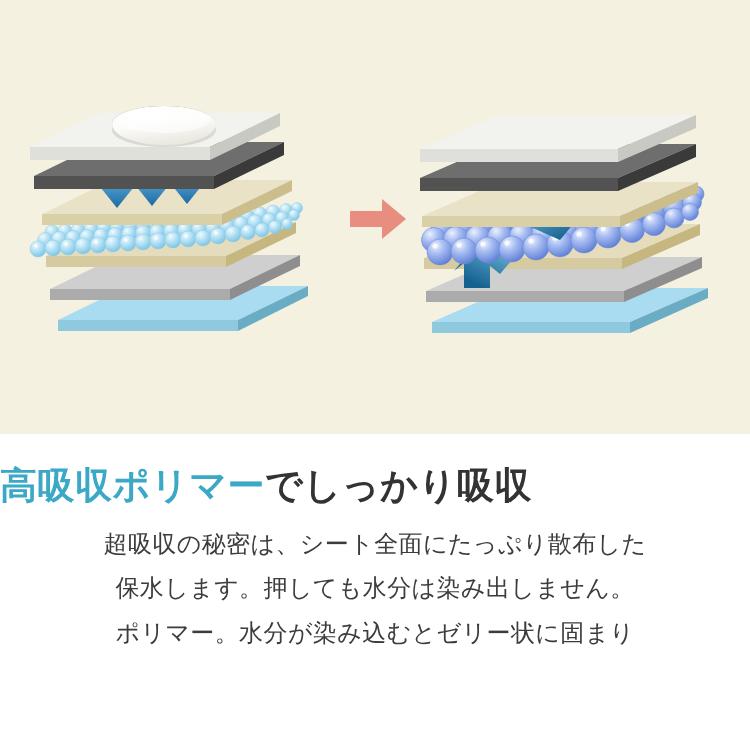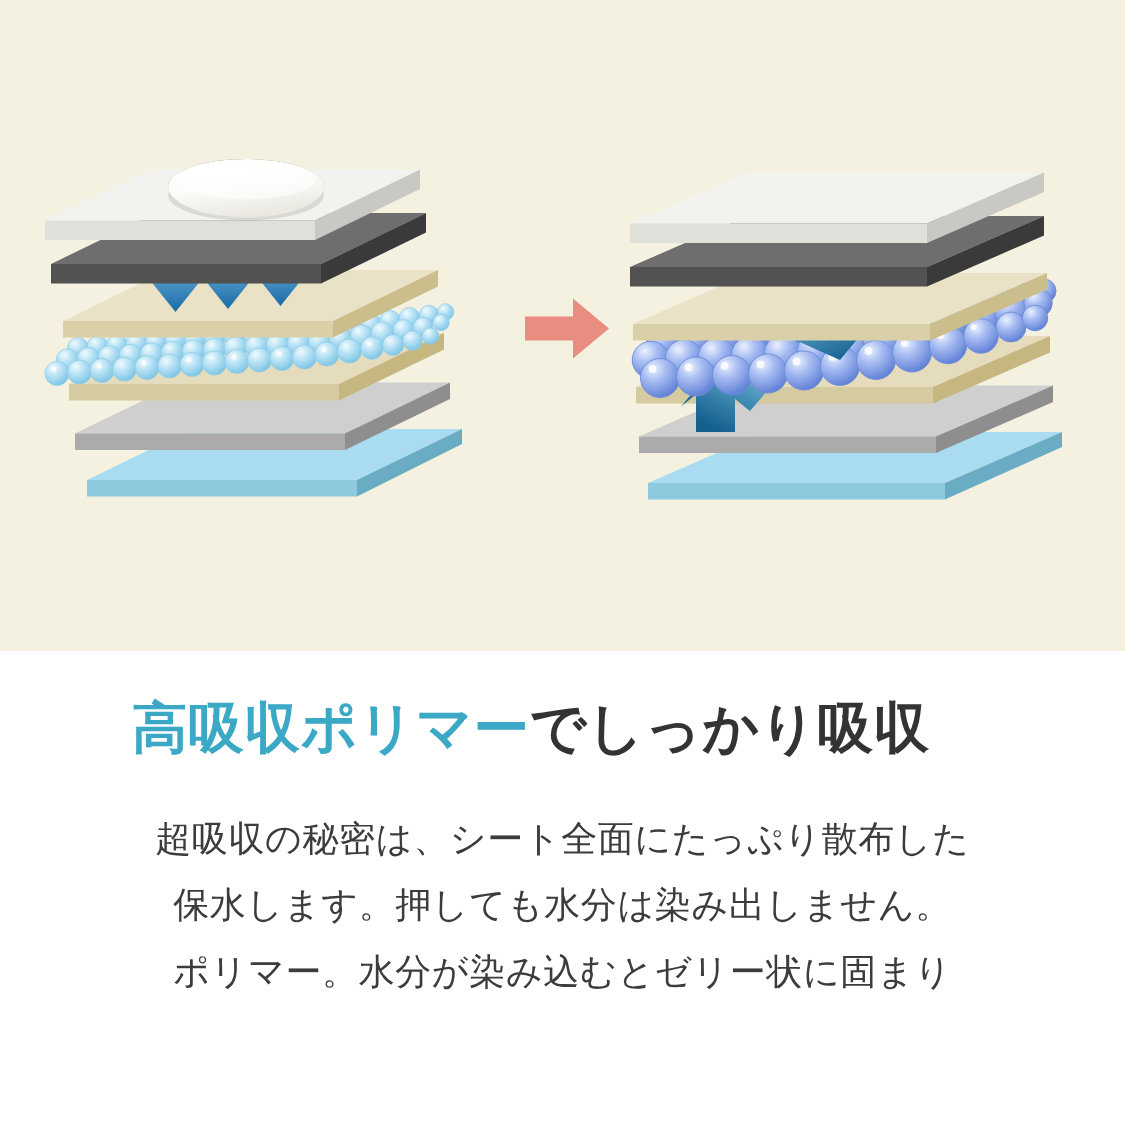--- a/index.html
+++ b/index.html
@@ -55,34 +55,34 @@
     width: 750px;
     height: 316px;
     background: #ffffff;
   }
 
   #headline {
     position: absolute;
     left: 0;
     top: 30px;
     width: 620px;
-    text-align: right;
+    text-align: left;
     font-size: 37px;
     font-weight: bold;
     letter-spacing: 0.5px;
     white-space: nowrap;
     line-height: 1.2;
   }
   #headline .hl-accent { color: #3ba8c6; }
   #headline .hl-plain  { color: #333333; }
 
   #bodycopy {
     position: absolute;
     left: 0;
-    top: 104px;
+    top: 88px;
     width: 750px;
     text-align: center;
     font-size: 24px;
     color: #3c3c3c;
     line-height: 1.85;
     letter-spacing: 0.4px;
   }
   #bodycopy .copy-line { display: block; white-space: nowrap; }
 </style>
 </head>

